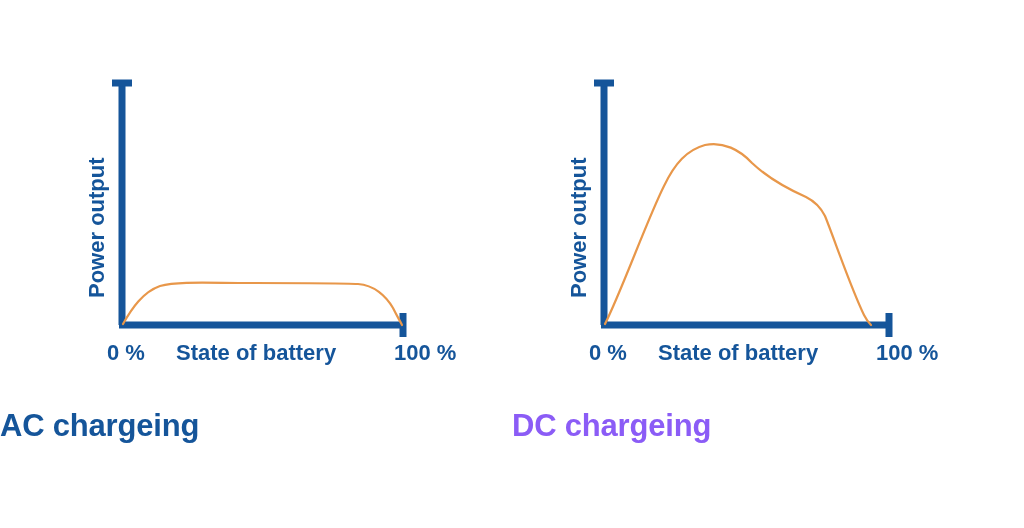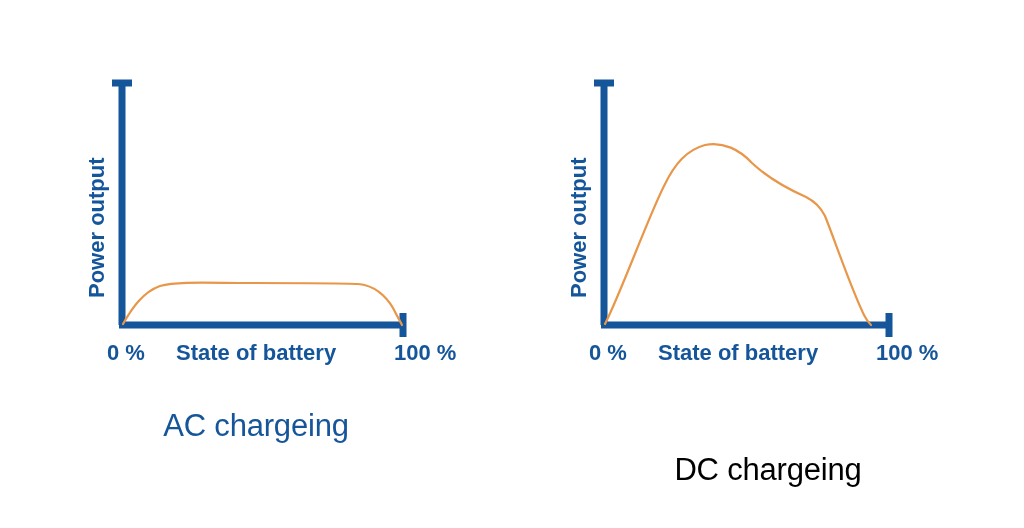--- a/index.html
+++ b/index.html
@@ -36,24 +36,23 @@
     width: 512px;
     height: 400px;
     display: block;
   }
 
   .caption {
     position: absolute;
     left: 0;
     top: 408px;
     width: 512px;
-    text-align: center;
     color: #15559A;
     font-size: 31px;
-    font-weight: normal;
+    font-weight: bold;
     letter-spacing: -0.2px;
     font-family: "Liberation Sans", sans-serif;
   }
 
   
   text {
     font-family: "Liberation Sans", sans-serif;
     fill: #15559A;
     font-weight: bold;
   }
@@ -110,16 +109,16 @@
                C 322,238 338,286 352,315
                C 355,321 357,323 359,325" fill="none" stroke="#E8974A" stroke-width="2.2" stroke-linecap="round"></path>
 
       <text class="axis-title-y" transform="translate(74,298) rotate(-90)" style="fill: rgb(21, 85, 154);">Power output</text>
 
       <text class="axis-tick-label" x="77" y="360" style="fill: rgb(21, 85, 154);">0 %</text>
       <text class="axis-title-x" x="146" y="360" style="fill: rgb(21, 85, 154);">State of battery</text>
       <text class="axis-tick-label" x="364" y="360" style="fill: rgb(21, 85, 154);">100 %</text>
     </svg>
 
-    <div class="caption" style="color: #000000; margin-top: 44px;">DC chargeing</div>
+    <div class="caption" style="color: #8b5cf6;">DC chargeing</div>
   </div>
 
 </div>
 
 </body></html>

